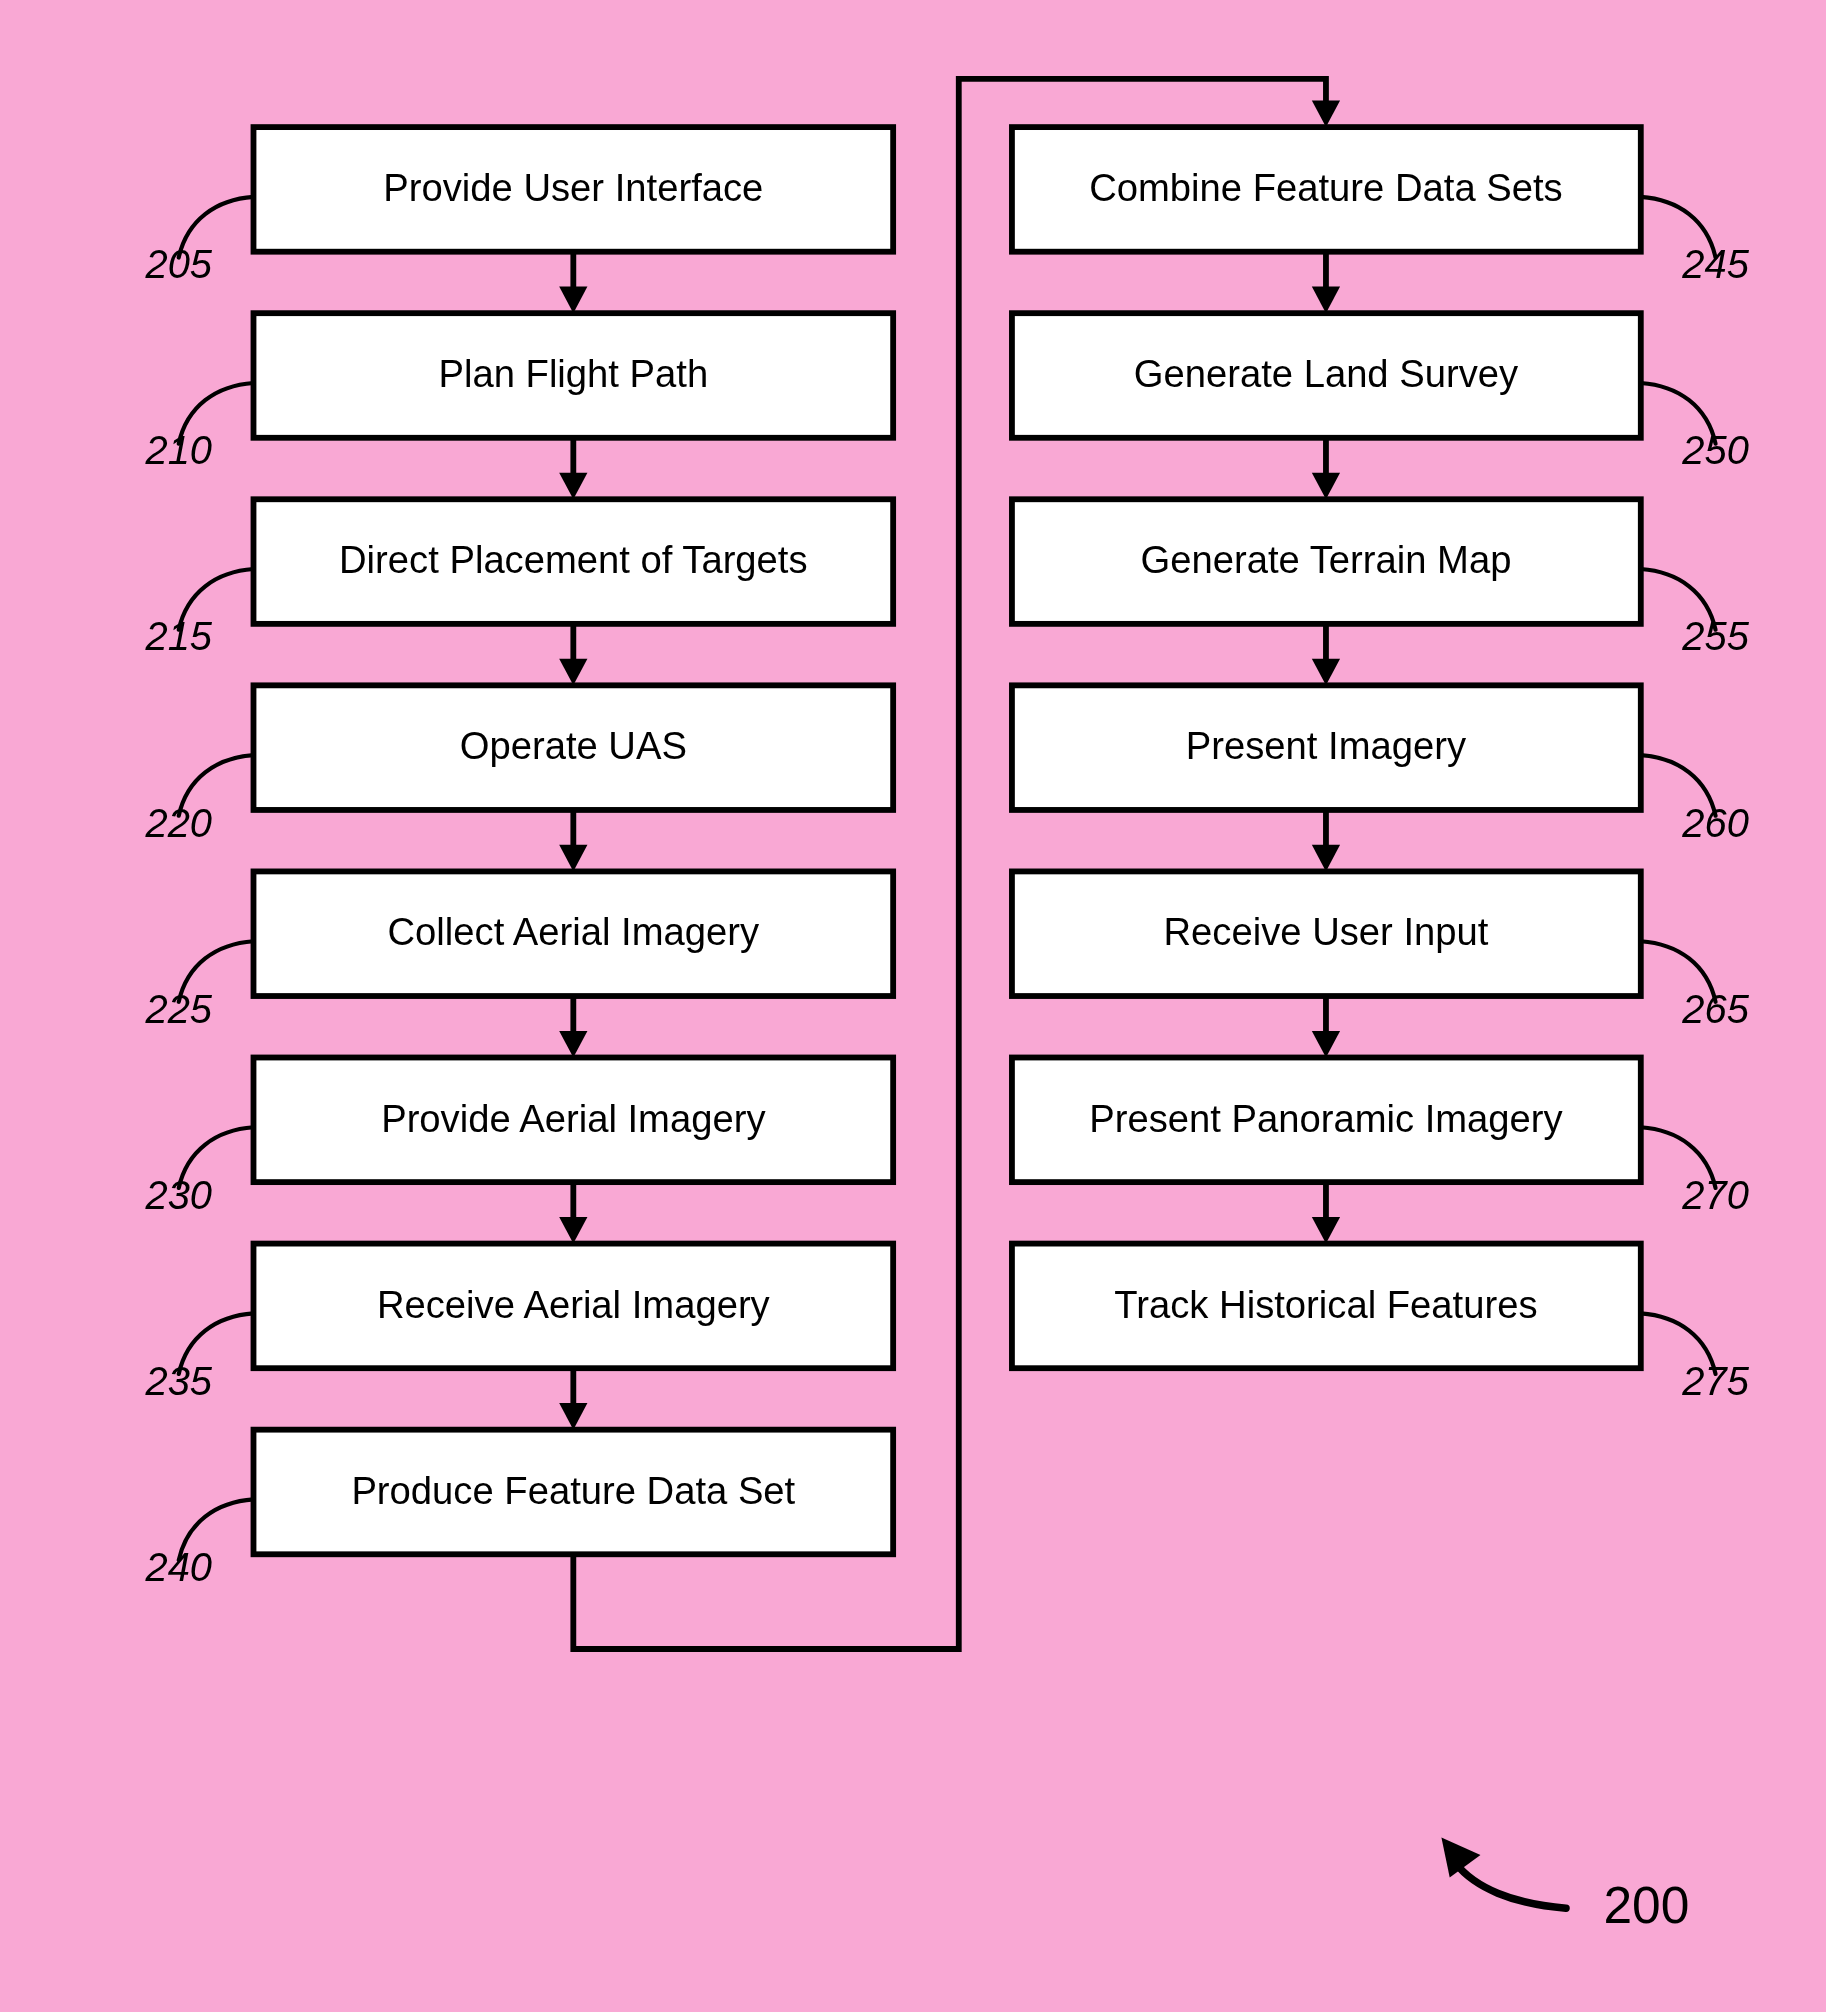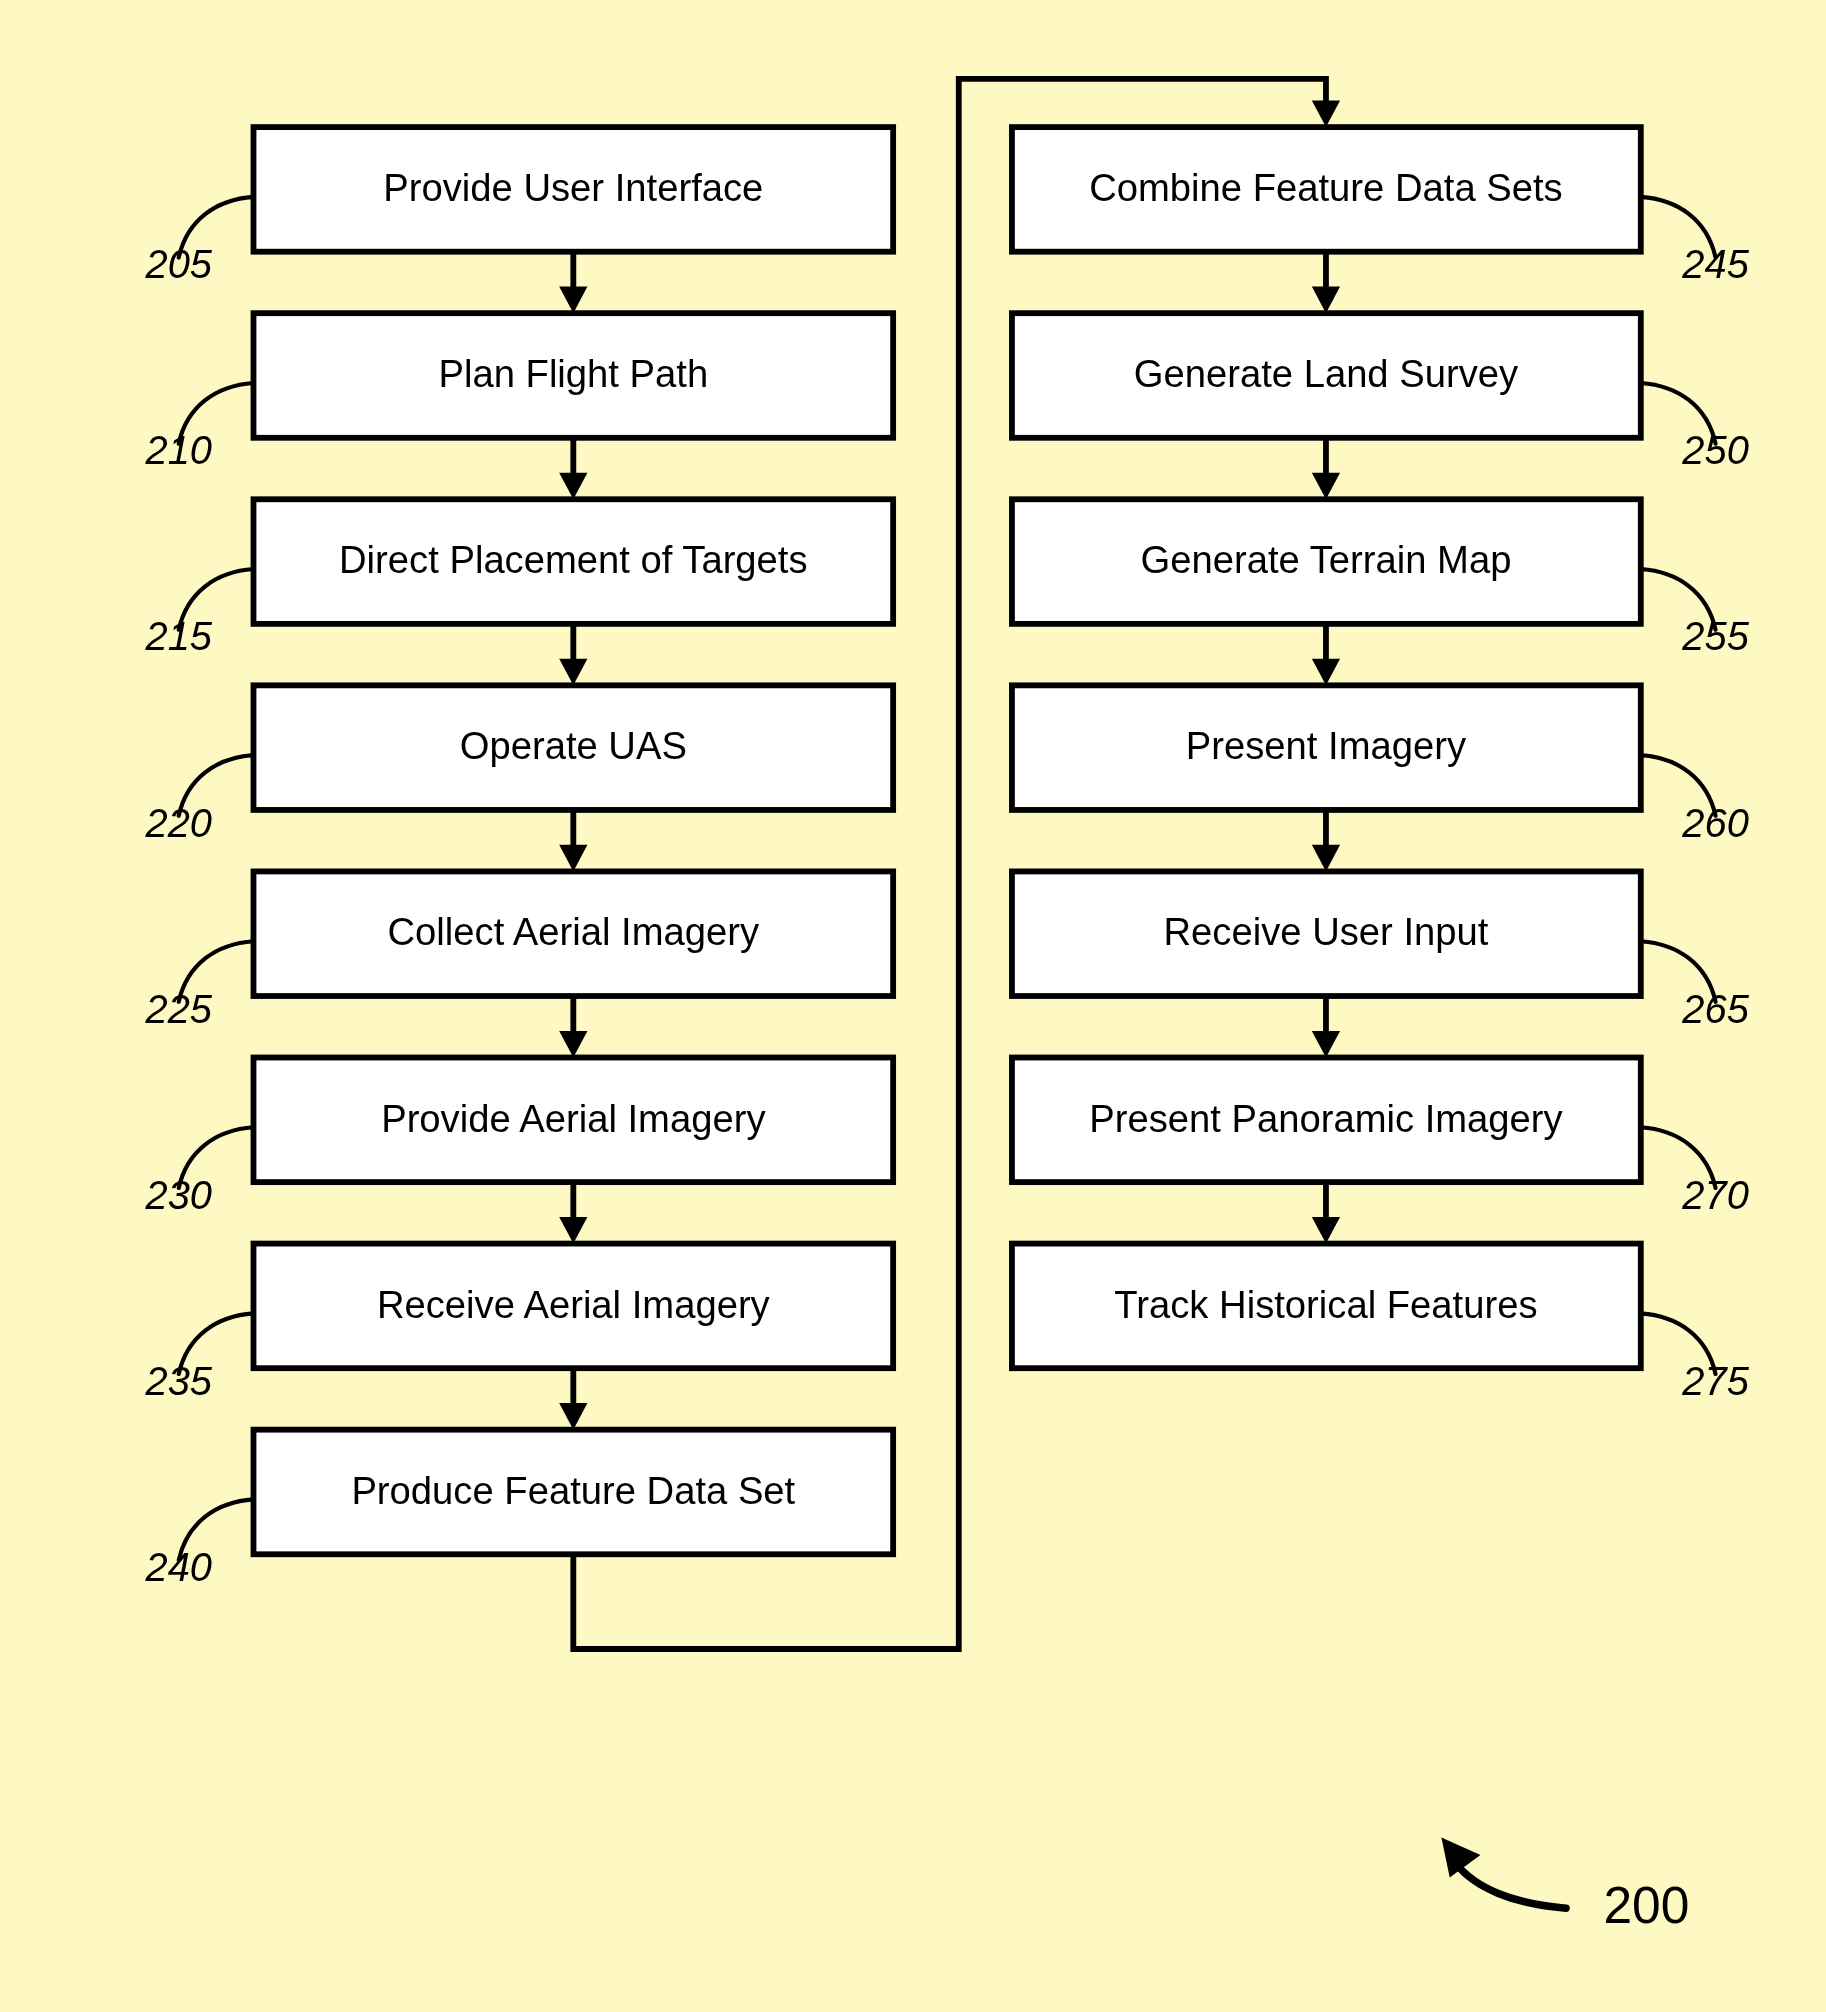--- a/index.html
+++ b/index.html
@@ -10,21 +10,21 @@
   body {
     width: 1827px;
     height: 2012px;
     overflow: hidden;
     font-family: "Liberation Sans", sans-serif;
   }
   #figure-root {
     position: relative;
     width: 1827px;
     height: 2012px;
-    background: #fef9c3;
+    background: #f9a8d4;
   }
   svg#flowchart {
     display: block;
     width: 1827px;
     height: 2012px;
   }
   .proc-box {
     fill: #ffffff;
     stroke: #000000;
     stroke-width: 7;

